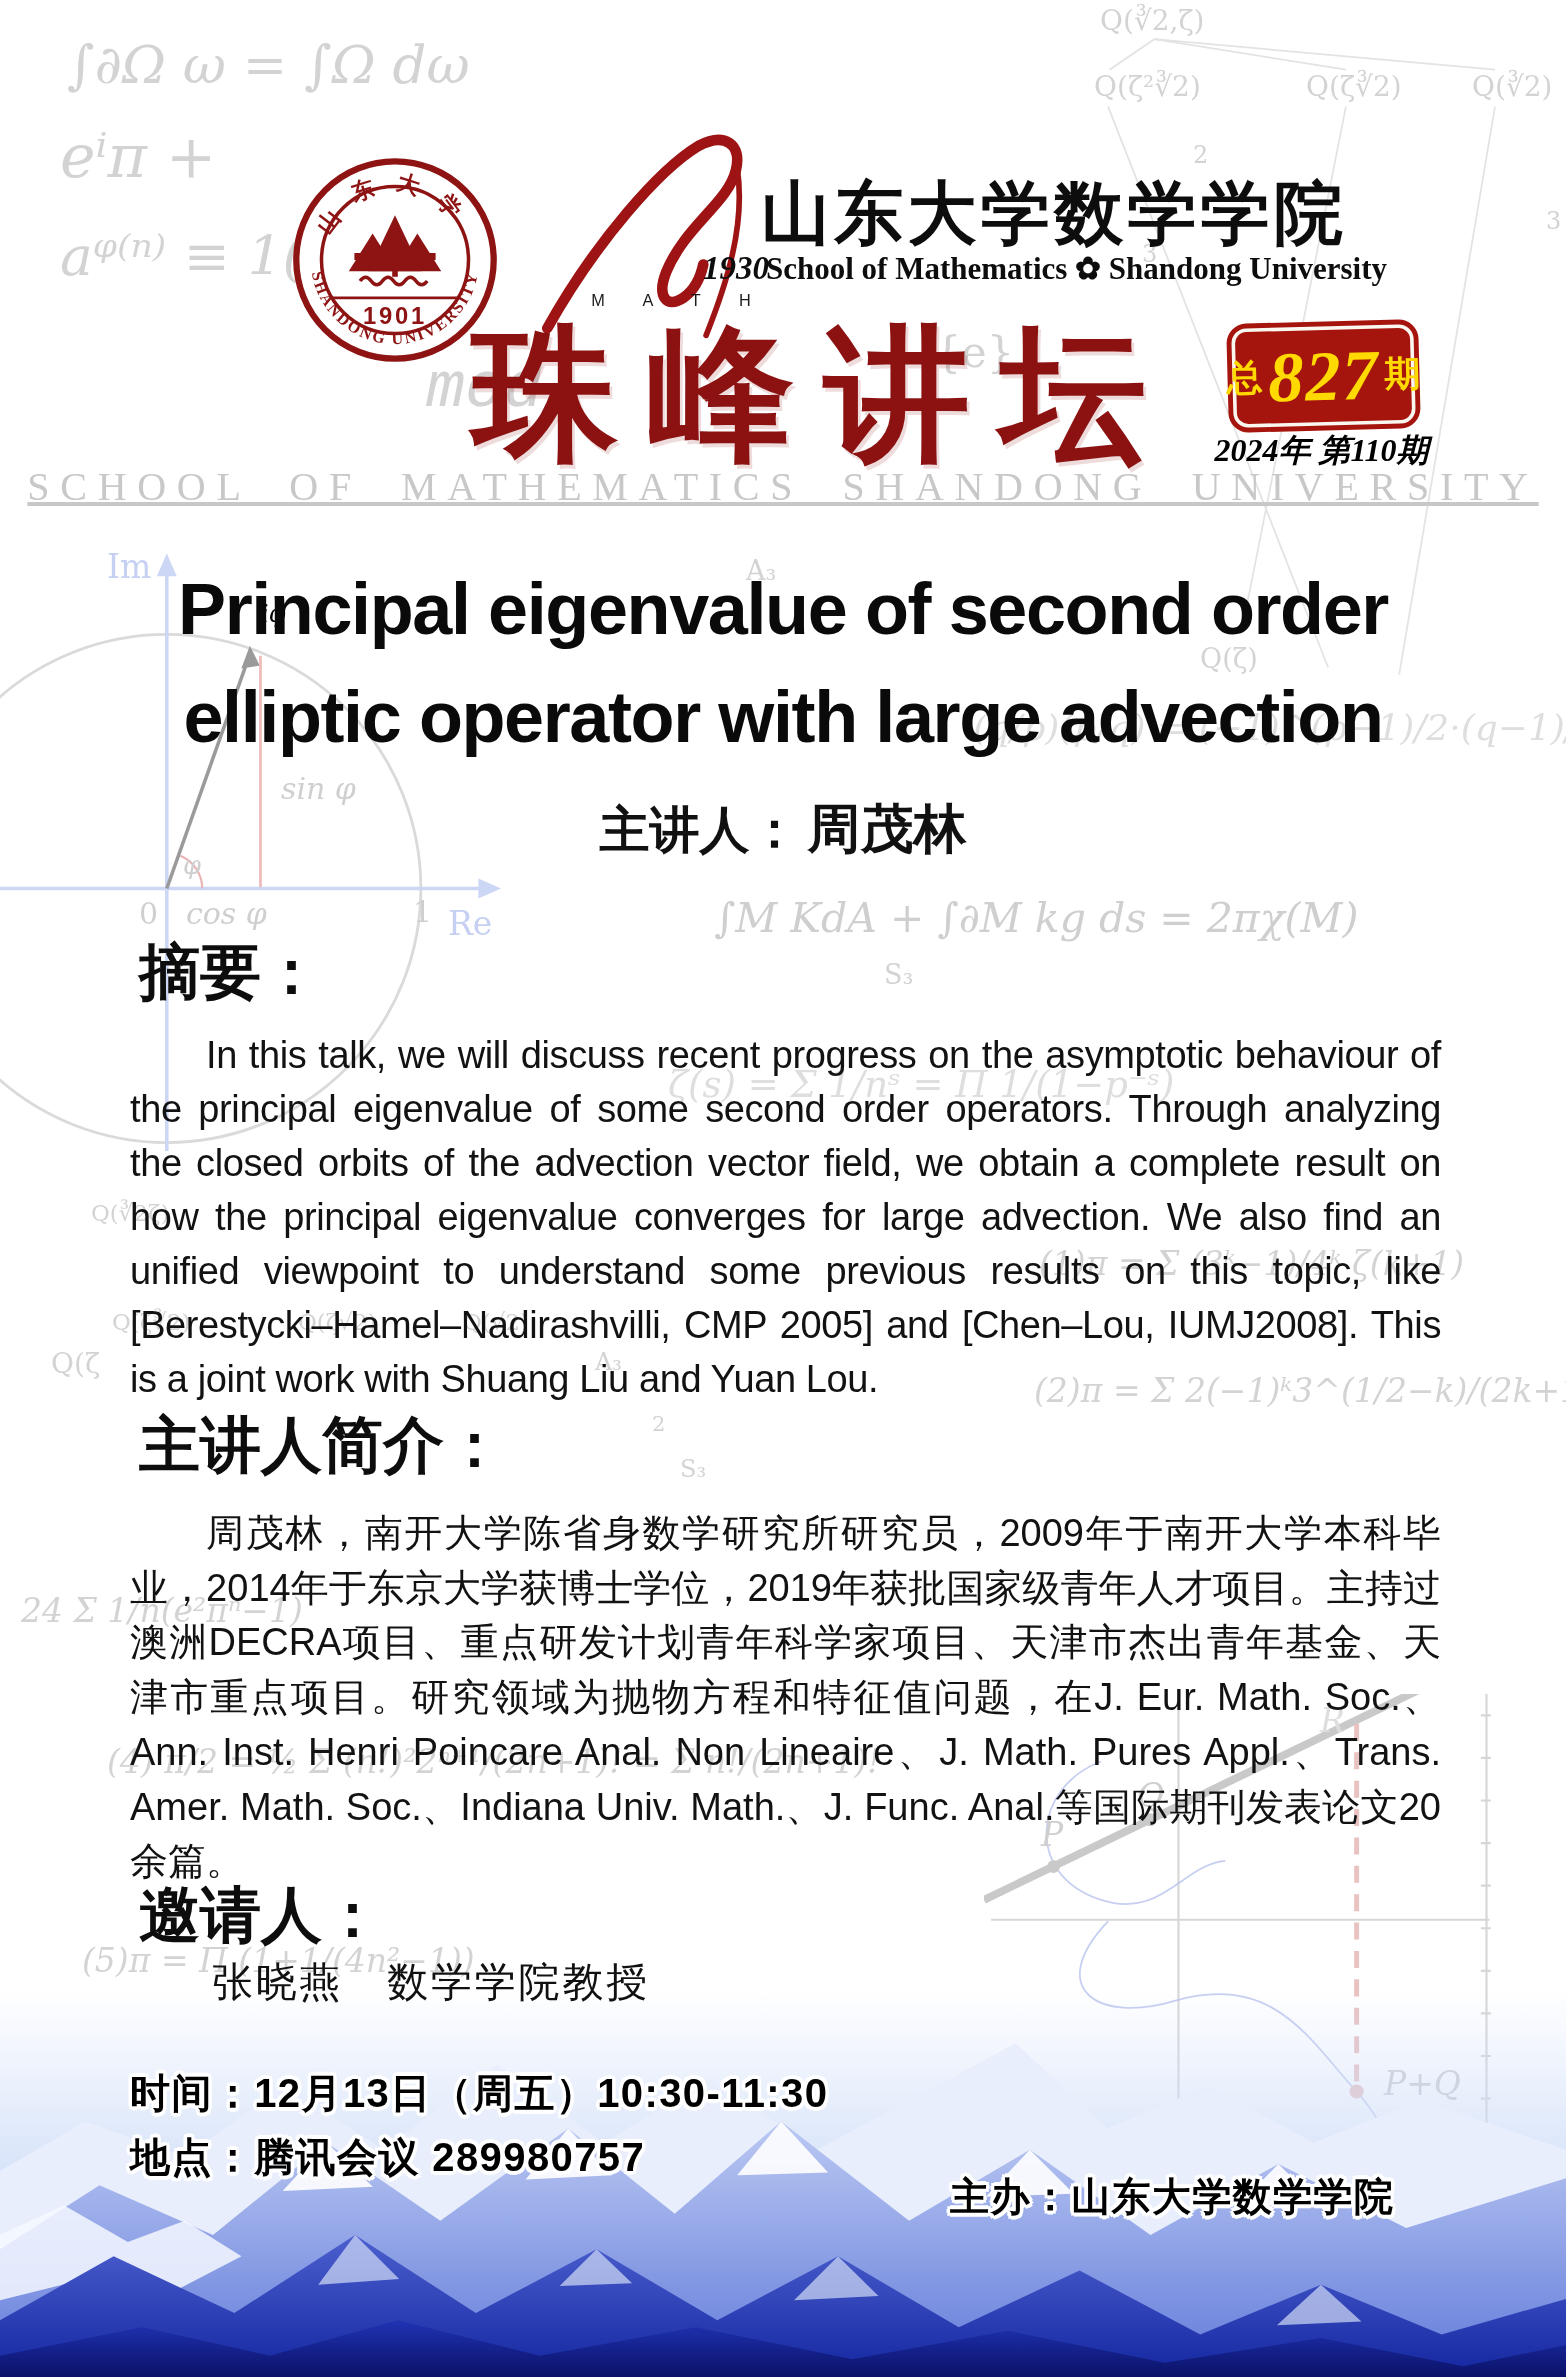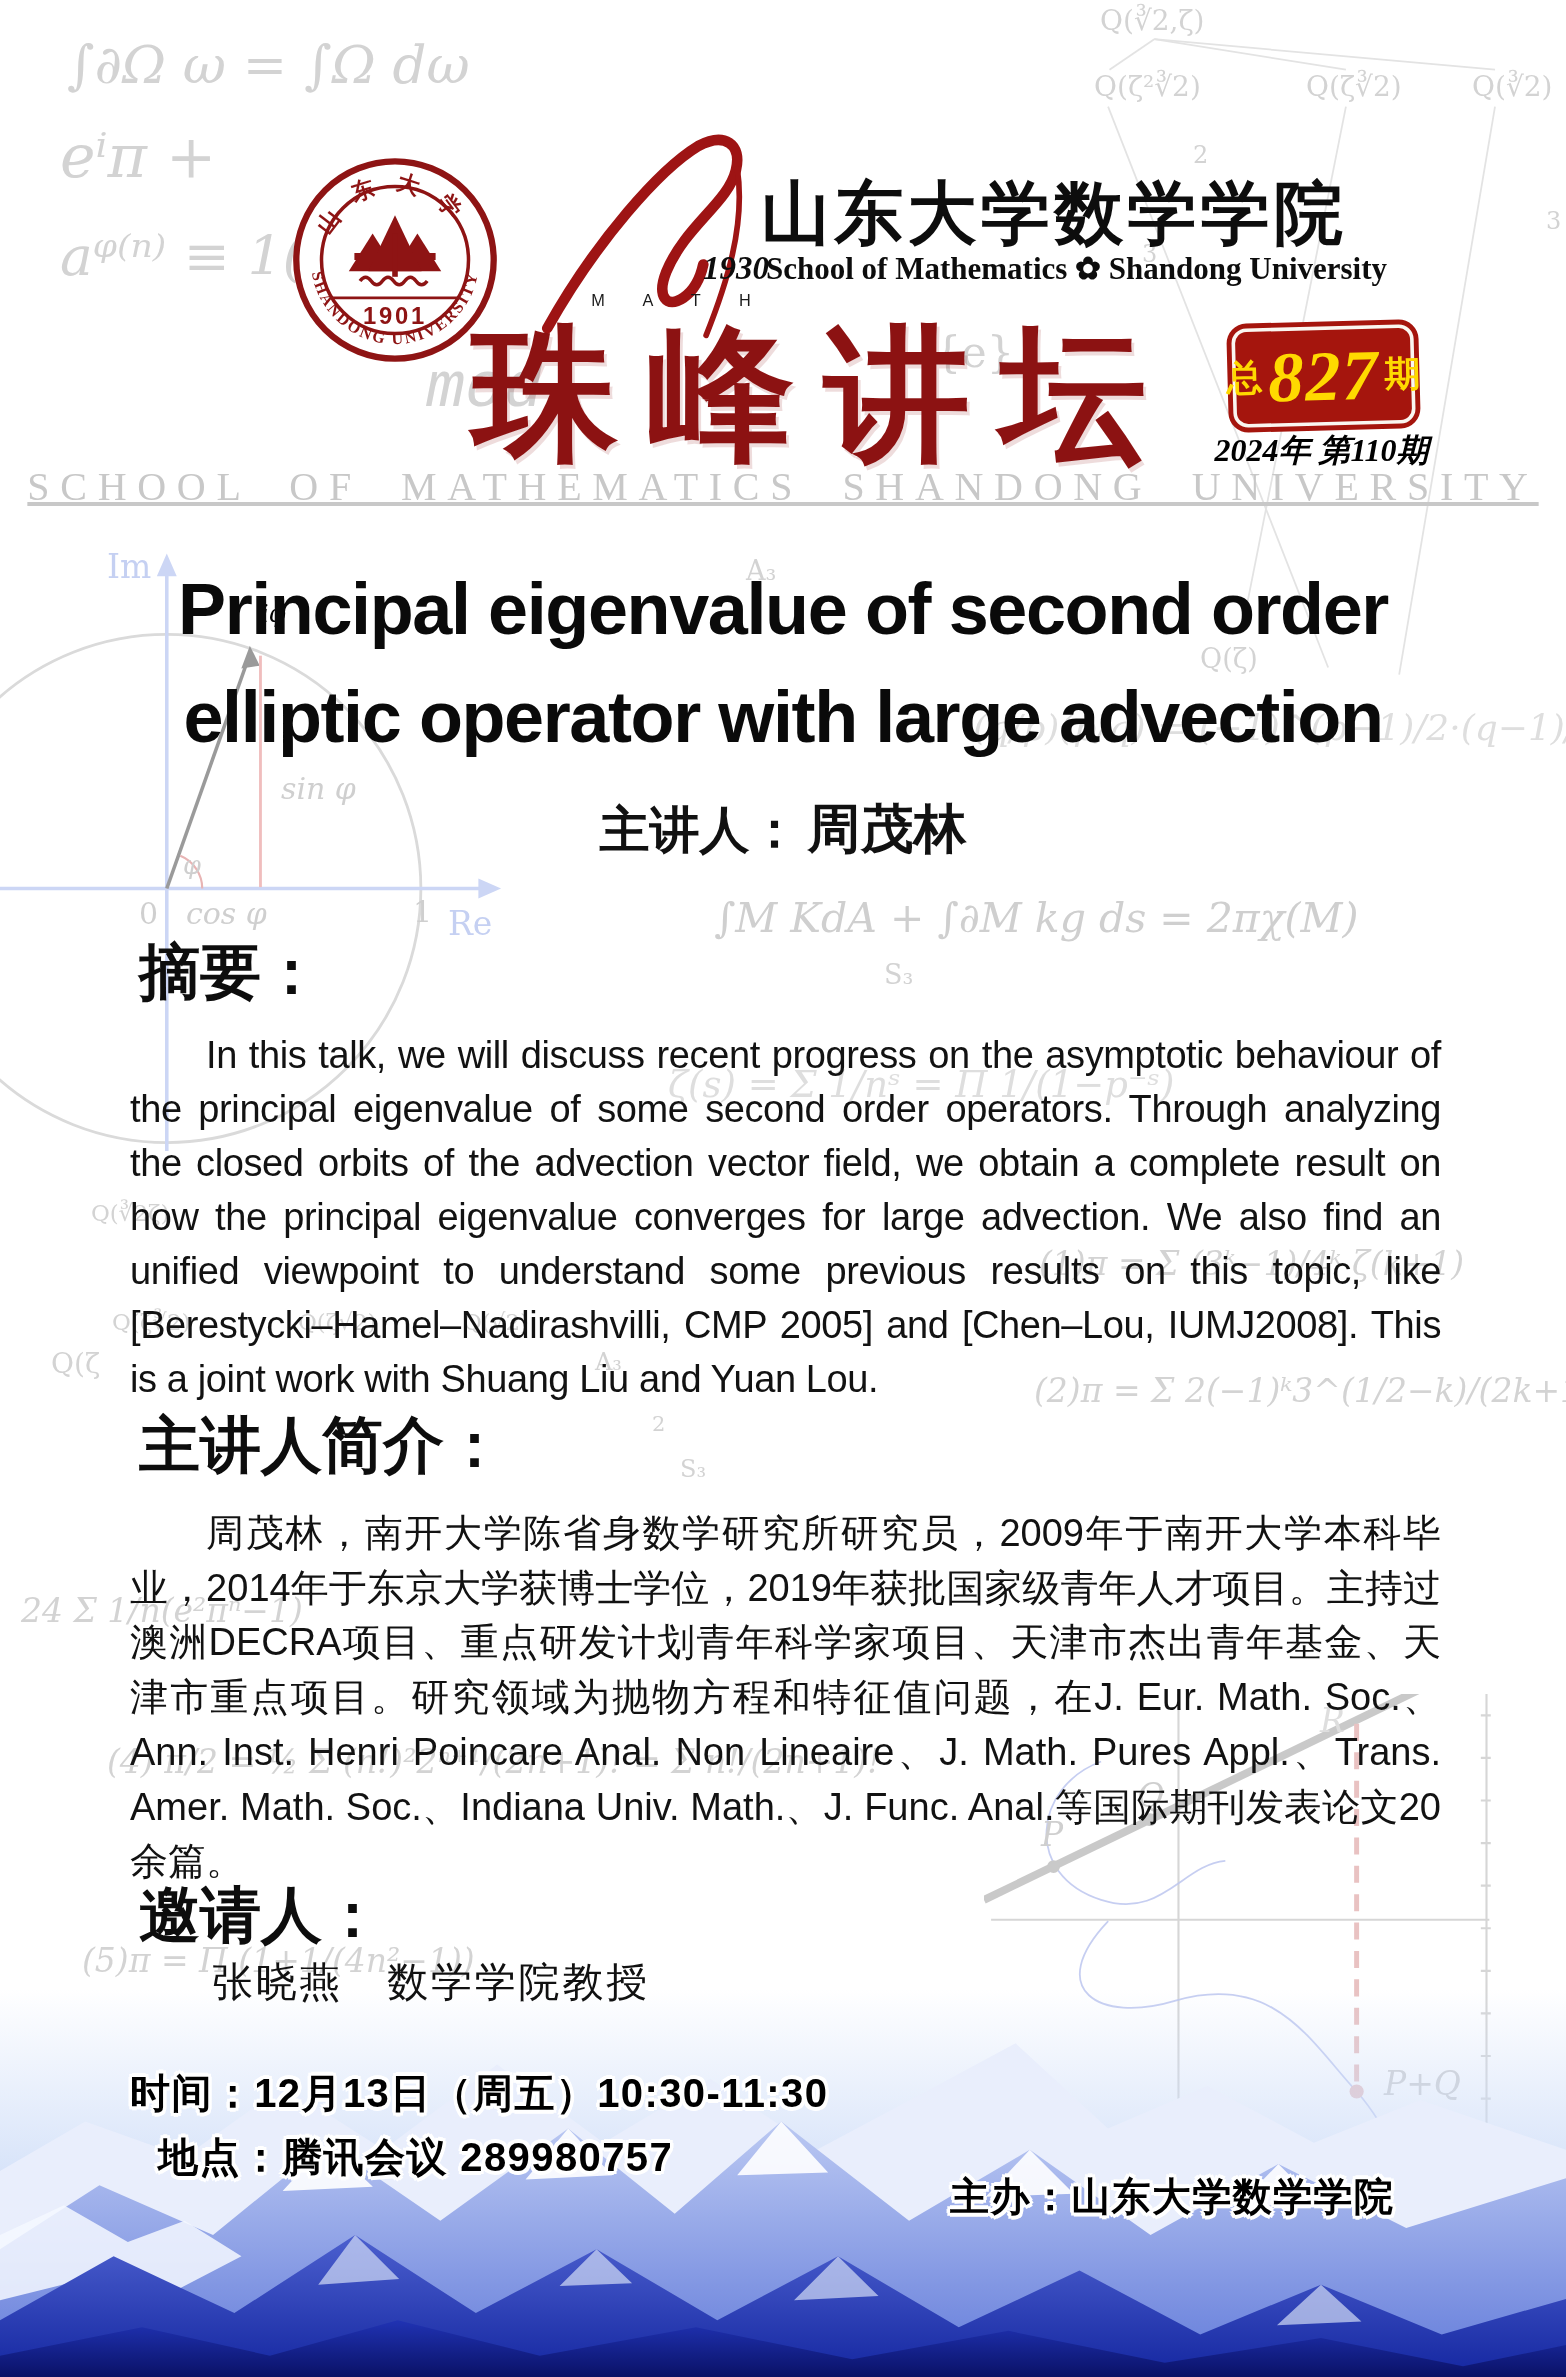--- a/index.html
+++ b/index.html
@@ -219,17 +219,17 @@
   <div class="sec-head" style="left:139px;top:932px;">摘要：</div>
   <div class="para en" style="top:1029px;">In this talk, we will discuss recent progress on the asymptotic behaviour of the principal eigenvalue of some second order operators. Through analyzing the closed orbits of the advection vector field, we obtain a complete result on how the principal eigenvalue converges for large advection. We also find an unified viewpoint to understand some previous results on this topic, like [Berestycki–Hamel–Nadirashvilli, CMP 2005] and [Chen–Lou, IUMJ2008]. This is a joint work with Shuang Liu and Yuan Lou.</div>
 
   <div class="sec-head" style="left:139px;top:1405px;">主讲人简介：</div>
   <div class="para cn" style="top:1506px;">周茂林，南开大学陈省身数学研究所研究员，2009年于南开大学本科毕业，2014年于东京大学获博士学位，2019年获批国家级青年人才项目。主持过澳洲DECRA项目、重点研发计划青年科学家项目、天津市杰出青年基金、天津市重点项目。研究领域为抛物方程和特征值问题，在J. Eur. Math. Soc.、Ann. Inst. Henri Poincare Anal. Non Lineaire、J. Math. Pures Appl.、Trans. Amer. Math. Soc.、Indiana Univ. Math.、J. Func. Anal.等国际期刊发表论文20余篇。</div>
 
   <div class="sec-head" style="left:139px;top:1875px;">邀请人：</div>
   <div class="inviter-line">张晓燕　数学学院教授</div>
 
   <div class="foot outlined" style="left:130px;top:2066px;">时间：12月13日（周五）10:30-11:30</div>
-  <div class="foot outlined" style="left:130px;top:2130px;margin-left:28px;">地点：腾讯会议 289980757</div>
+  <div class="foot outlined" style="left:130px;top:2130px;">地点：腾讯会议 289980757</div>
   <div class="foot outlined" style="left:950px;top:2170px;font-size:39px;">主办：山东大学数学学院</div>
 
 </div>
 
 
 </body></html>

